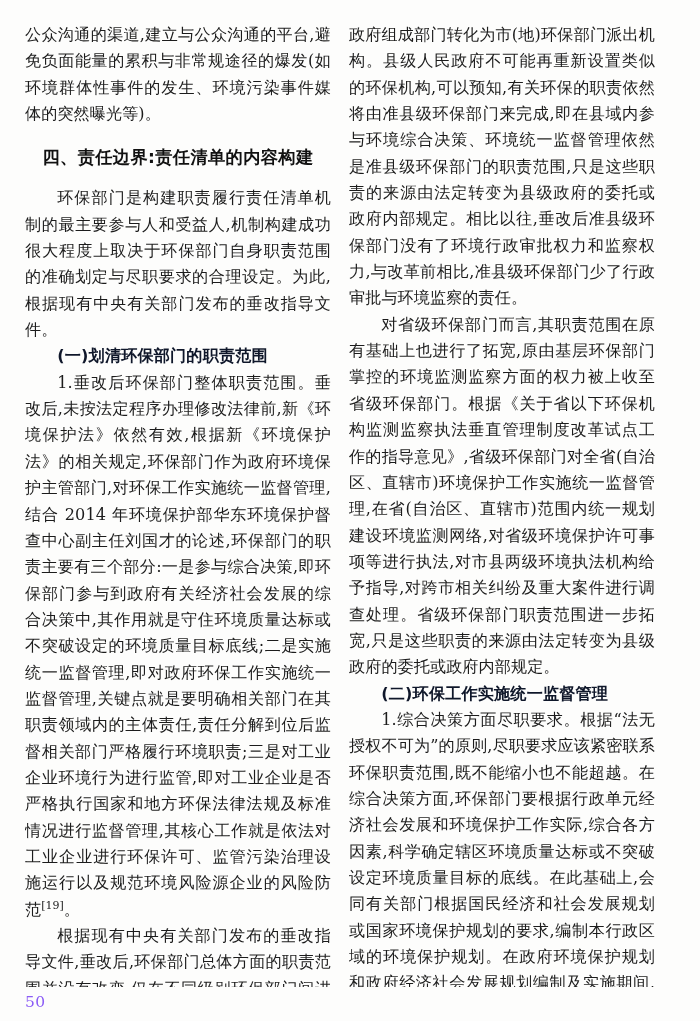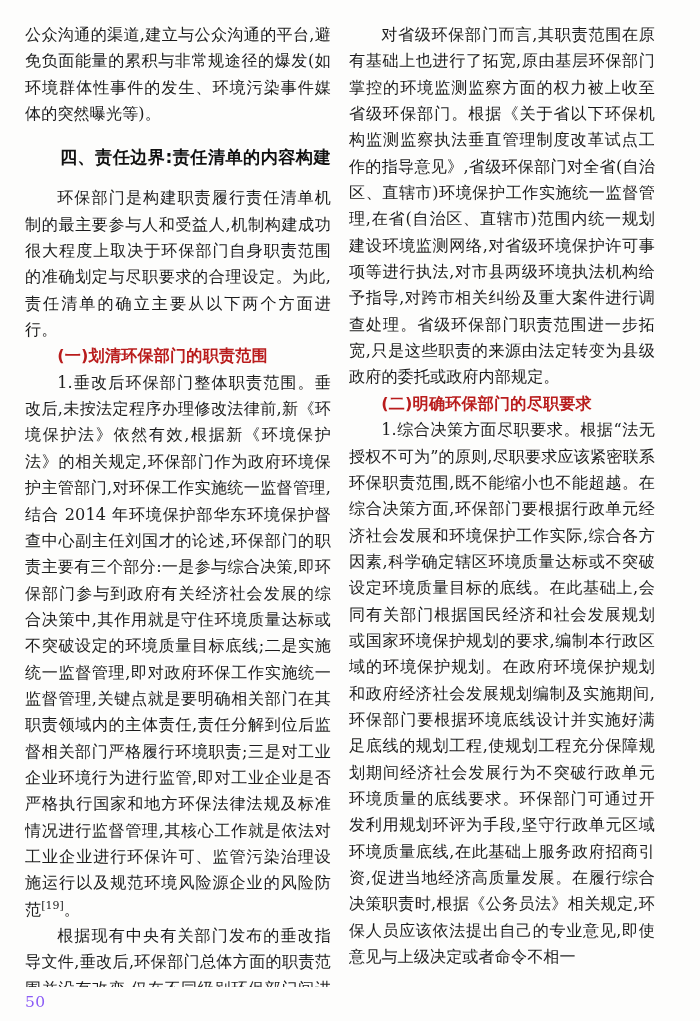--- a/index.html
+++ b/index.html
@@ -52,35 +52,35 @@
     color: #1c1c1c;
   }
   p.para.cont { text-indent: 0; }
 
   h2.section-heading {
     margin: 0;
     padding: 17px 0 15px 0;
     font-size: 17.2px;
     line-height: 26px;
     font-weight: 700;
-    text-align: right;
+    text-align: center;
     letter-spacing: 0.4px;
     font-family: "DejaVu Sans", "Liberation Sans", sans-serif;
     color: #111;
   }
 
   h3.sub-heading {
     margin: 0;
     font-size: 16.1px;
     line-height: 26.35px;
     font-weight: 700;
     text-indent: 2em;
     letter-spacing: 0.2px;
     font-family: "DejaVu Sans", "Liberation Sans", sans-serif;
-    color: #b91c1c;
+    color: #0f172a;
   }
 
   sup.footnote-ref {
     font-size: 11px;
     vertical-align: super;
     line-height: 0;
     letter-spacing: 0;
   }
 
   .page-number {
@@ -98,36 +98,37 @@
 <body>
 
 <div class="page">
   <div class="columns">
 
     <div class="col col-left">
       <p class="para cont">公众沟通的渠道,建立与公众沟通的平台,避免负面能量的累积与非常规途径的爆发(如环境群体性事件的发生、环境污染事件媒体的突然曝光等)。</p>
 
       <h2 class="section-heading">四、责任边界:责任清单的内容构建</h2>
 
-      <p class="para">环保部门是构建职责履行责任清单机制的最主要参与人和受益人,机制构建成功很大程度上取决于环保部门自身职责范围的准确划定与尽职要求的合理设定。为此,责任清单的确立主要从以下两个方面进行。</p>
+      <p class="para">环保部门是构建职责履行责任清单机制的最主要参与人和受益人,机制构建成功很大程度上取决于环保部门自身职责范围的准确划定与尽职要求的合理设定。为此,根据现有中央有关部门发布的垂改指导文件。</p>
 
       <h3 class="sub-heading">(一)划清环保部门的职责范围</h3>
 
       <p class="para"><span>1.垂改后环保部门整体职责范围。垂改后,未按法定程序办理修改法律前,新《环境保护法》依然有效,根据新《环境保护法》的相关规定,环保部门作为政府环境保护主管部门,对环保工作实施统一监督管理,结合 2014 年环境保护部华东环境保护督查中心副主任刘国才的论述,环保部门的职责主要有三个部分:一是参与综合决策,即环保部门参与到政府有关经济社会发展的综合决策中,其作用就是守住环境质量达标或不突破设定的环境质量目标底线;二是实施统一监督管理,即对政府环保工作实施统一监督管理,关键点就是要明确相关部门在其职责领域内的主体责任,责任分解到位后监督相关部门严格履行环境职责;三是对工业企业环境行为进行监管,即对工业企业是否严格执行国家和地方环保法律法规及标准情况进行监督管理,其核心工作就是依法对工业企业进行环保许可、监管污染治理设施运行以及规范环境风险源企业的风险防范</span><sup class="footnote-ref">[19]</sup><span>。</span></p>
 
       <p class="para">根据现有中央有关部门发布的垂改指导文件,垂改后,环保部门总体方面的职责范围并没有改变,仅在不同级别环保部门间进行了重新分配和调整,如省级环保部门对全省(自治区、直辖市)环保工作实施统一监督管理,在全省(自治区、直辖市)范围内统一规划建设环境监测网络,上收市(地)县级环保部门的监察权,对省级环境保护许可事项等进行执法。各级环保部门职责侧重点可能会有所不同,权力的来源也会有所不同,如准县级环保部门拥有的属地环境统一监督管理权很有可能将由法定权力来源转化为当地县级政府的委托,但范围上不会有太大变化。</p>
 
     </div>
 
     <div class="col col-right">
+      <p class="para cont">政府组成部门转化为市(地)环保部门派出机构。县级人民政府不可能再重新设置类似的环保机构,可以预知,有关环保的职责依然将由准县级环保部门来完成,即在县域内参与环境综合决策、环境统一监督管理依然是准县级环保部门的职责范围,只是这些职责的来源由法定转变为县级政府的委托或政府内部规定。相比以往,垂改后准县级环保部门没有了环境行政审批权力和监察权力,与改革前相比,准县级环保部门少了行政审批与环境监察的责任。</p>
 
 
       <p class="para">对省级环保部门而言,其职责范围在原有基础上也进行了拓宽,原由基层环保部门掌控的环境监测监察方面的权力被上收至省级环保部门。根据《关于省以下环保机构监测监察执法垂直管理制度改革试点工作的指导意见》,省级环保部门对全省(自治区、直辖市)环境保护工作实施统一监督管理,在省(自治区、直辖市)范围内统一规划建设环境监测网络,对省级环境保护许可事项等进行执法,对市县两级环境执法机构给予指导,对跨市相关纠纷及重大案件进行调查处理。省级环保部门职责范围进一步拓宽,只是这些职责的来源由法定转变为县级政府的委托或政府内部规定。</p>
 
-      <h3 class="sub-heading">(二)明确环保部门的尽职要求</h3>
+      <h3 class="sub-heading">(二)环保工作实施统一监督管理</h3>
 
       <p class="para">1.综合决策方面尽职要求。根据“法无授权不可为”的原则,尽职要求应该紧密联系环保职责范围,既不能缩小也不能超越。在综合决策方面,环保部门要根据行政单元经济社会发展和环境保护工作实际,综合各方因素,科学确定辖区环境质量达标或不突破设定环境质量目标的底线。在此基础上,会同有关部门根据国民经济和社会发展规划或国家环境保护规划的要求,编制本行政区域的环境保护规划。在政府环境保护规划和政府经济社会发展规划编制及实施期间,环保部门要根据环境底线设计并实施好满足底线的规划工程,使规划工程充分保障规划期间经济社会发展行为不突破行政单元环境质量的底线要求。环保部门可通过开发利用规划环评为手段,坚守行政单元区域环境质量底线,在此基础上服务政府招商引资,促进当地经济高质量发展。在履行综合决策职责时,根据《公务员法》相关规定,环保人员应该依法提出自己的专业意见,即使意见与上级决定或者命令不相一</p>
     </div>
 
   </div>
 
   <div class="page-number">50</div>
 </div>
 
 </body></html>

